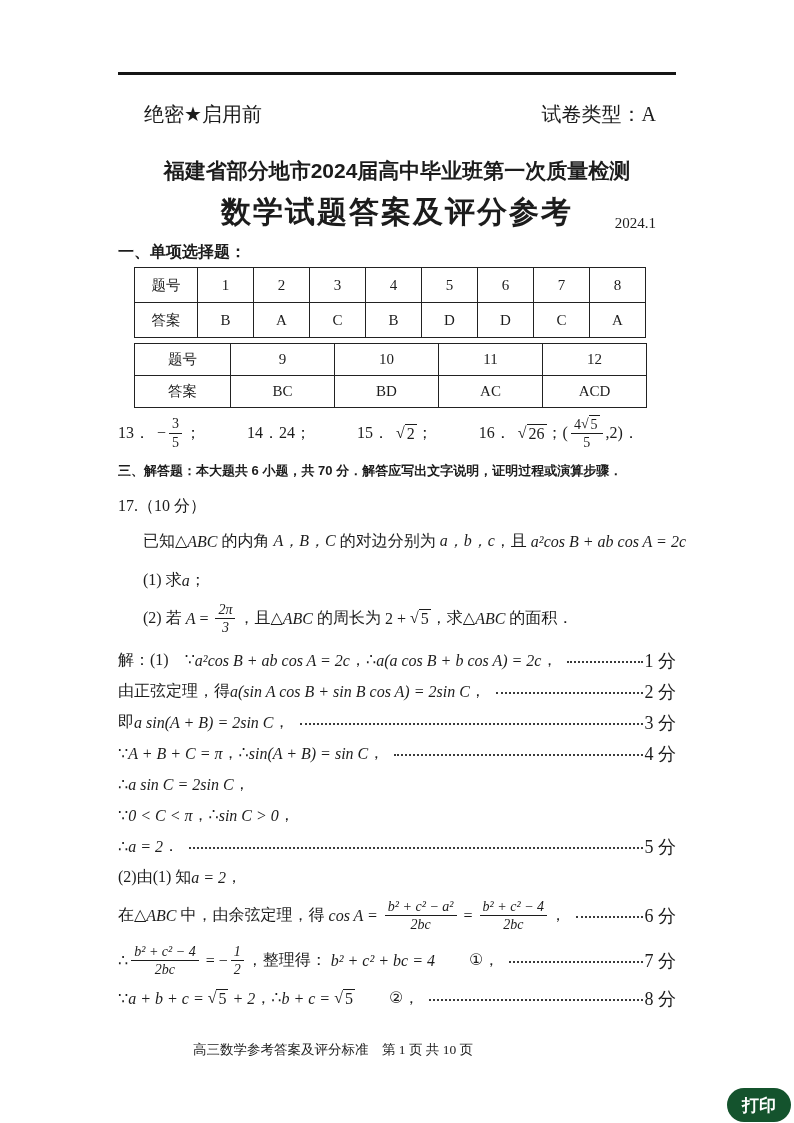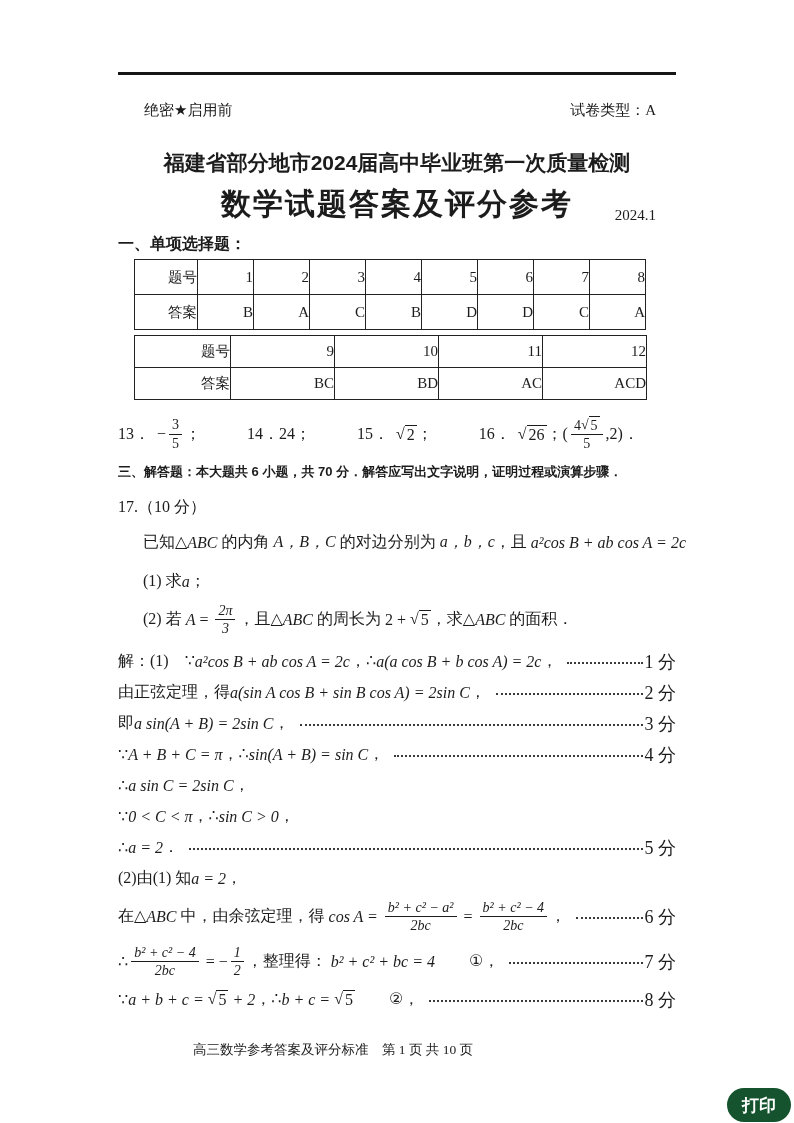--- a/index.html
+++ b/index.html
@@ -5,52 +5,52 @@
   * { box-sizing: border-box; }
   html,body { margin:0; padding:0; background:#ffffff; }
   .page {
     position:relative; width:794px; height:1123px; margin:0 auto;
     background:#fff; color:#1c1c1c; overflow:hidden;
     font-family:"Liberation Serif","DejaVu Serif","DejaVu Sans",serif;
     font-size:16px;
   }
   .content { padding:0 118px; }
   .top-rule { margin-top:72px; border-top:3px solid #161616; }
-  .doc-header { display:flex; justify-content:space-between; margin-top:26px; padding:0 20px 0 26px; font-size:15px; }
+  .doc-header { display:flex; justify-content:space-between; margin-top:26px; padding:0 20px 0 26px; font-size:20px; }
   .title1 { margin-top:29px; text-align:center; font-weight:bold; font-size:21px;
             font-family:"Liberation Sans","DejaVu Sans",sans-serif; }
   .title2-row { position:relative; margin-top:7px; text-align:center; height:42px; }
   .title2 { display:inline-block; margin:0; font-size:30px; font-weight:bold; letter-spacing:2px;
             font-family:"Liberation Sans","DejaVu Sans",sans-serif; }
   .date { position:absolute; right:20px; bottom:2px; font-size:15px; }
   .h-sec { margin-top:7px; font-weight:bold; font-size:16px; line-height:21px; white-space:nowrap;
            font-family:"Liberation Sans","DejaVu Sans",sans-serif; }
   .h-solve { font-size:13px; }
   table.ans { border-collapse:collapse; margin:5px 0 0 16px; }
-  table.ans td { border:1.5px solid #222; text-align:right; font-size:15px; padding:0; }
+  table.ans td { border:1.5px solid #222; text-align:center; font-size:15px; padding:0; }
   .t1 td { width:56px; height:35px; } .t1 td.lab { width:63px; font-size:14.5px; }
   .t2 td { width:104px; height:32px; } .t2 td.lab { width:96px; font-size:14.5px; }
   .line { display:flex; align-items:center; min-height:31px; }
   .tall { min-height:45px; }
   .indent { margin-left:25px; }
   .mt4 { margin-top:4px; } .mt8 { margin-top:8px; } .mt10 { margin-top:10px; }
   .seg, .m, .v, .score, .sgn, .rad, .circ { white-space:pre; }
   .m, .v { font-family:"Liberation Serif","DejaVu Serif",serif; font-style:italic; }
   .frac { display:inline-flex; flex-direction:column; align-items:center; text-align:center;
           font-size:14px; line-height:1.25; font-style:italic; margin:0 3px; }
   .frac.up { font-style:normal; }
   .frac .num { border-bottom:1.3px solid #1c1c1c; padding:0 3px; display:inline-flex; align-items:flex-end; }
   .frac .den { padding:0 3px; }
   .sq { display:inline-flex; align-items:flex-start; font-style:normal; }
   .sq .rad { border-top:1.3px solid #1c1c1c; padding:0 2px; }
   .dots { flex:1 1 auto; margin:0 2px 0 10px; border-bottom:2.2px dotted #3a3a3a; height:0;
           transform:translateY(1px); min-width:24px; }
   .score { font-size:18px; }
   .circ { margin-left:34px; }
-  .ans-line { display:flex; align-items:center; min-height:46px; margin-top:11px; }
+  .ans-line { display:flex; align-items:center; min-height:46px; margin-top:2px; }
   .ans-item { display:inline-flex; align-items:center; margin-right:46px; }
   .lblsp { margin-right:7px; }
   .footer { position:absolute; top:1041px; left:0; width:100%; text-align:center; font-size:13.5px;
             transform:translateX(-64px); }
   .print-btn { position:absolute; right:3px; bottom:1px; width:64px; height:34px; border:none;
                border-radius:17px; background:#14532d; color:#fff; font-size:17px; font-weight:bold;
                font-family:"Liberation Sans","DejaVu Sans",sans-serif; display:flex; align-items:center;
                justify-content:center; cursor:pointer; }
 </style>
 </head>

